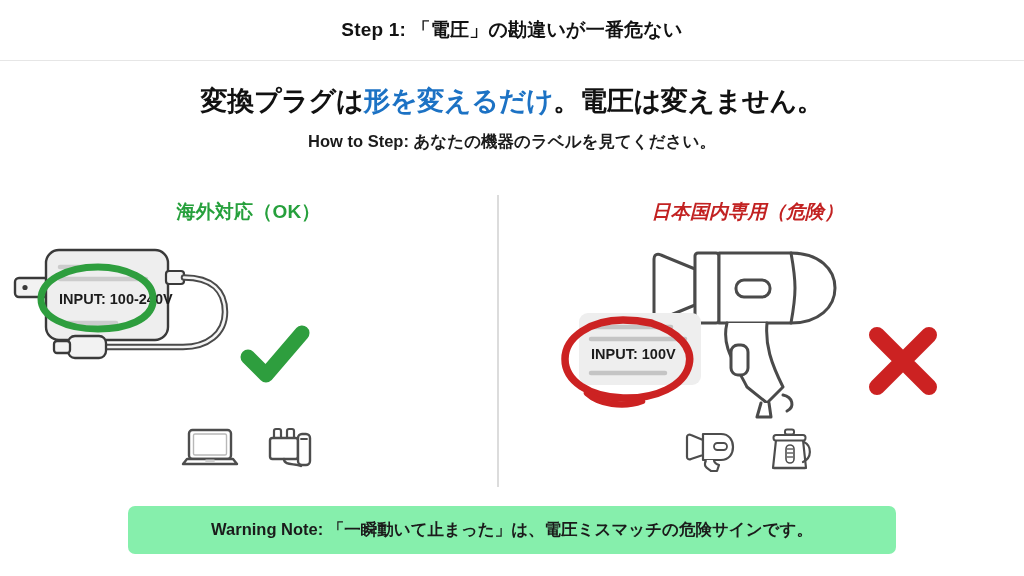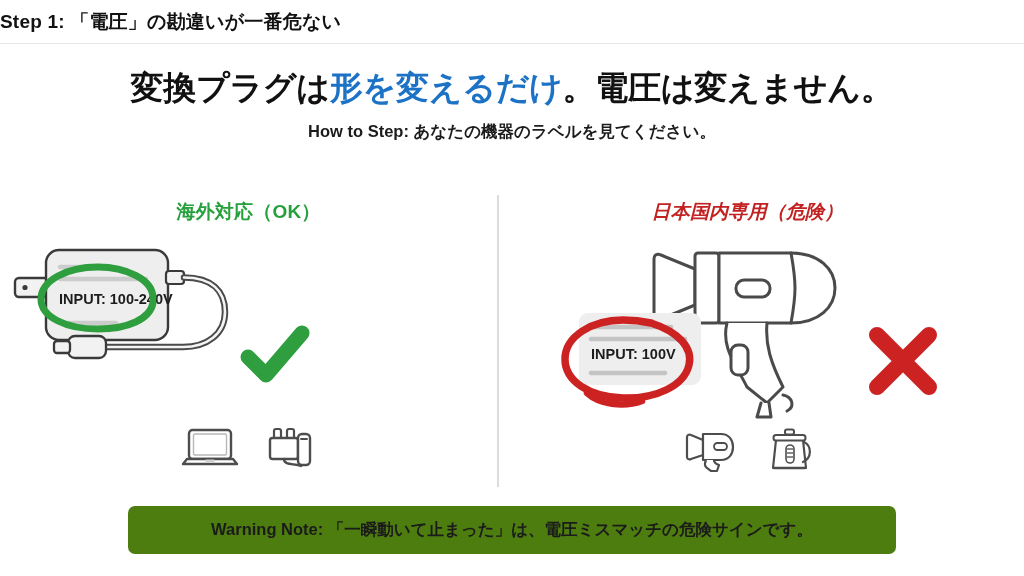--- a/index.html
+++ b/index.html
@@ -11,39 +11,39 @@
     width: 1024px;
     height: 576px;
     overflow: hidden;
     font-family: "Liberation Sans", "DejaVu Sans", sans-serif;
     color: #1a1a1a;
     position: relative;
   }
 
   
   .header {
-    height: 44px;
+    height: 61px;
     display: flex;
     align-items: center;
-    justify-content: flex-start;
+    justify-content: center;
     border-bottom: 1.5px solid #e6e6e6;
     box-sizing: border-box;
   }
   .header-title {
     font-size: 19px;
     font-weight: bold;
     letter-spacing: 0.2px;
     color: #121212;
   }
 
   
   .headline {
     text-align: center;
     margin-top: 25px;
-    font-size: 33px;
+    font-size: 27px;
     font-weight: bold;
     letter-spacing: -0.3px;
     color: #111111;
     line-height: 1.15;
     white-space: nowrap;
   }
   .headline .hl-accent { color: #1c72c4; }
 
   .subhead {
     text-align: center;
@@ -109,21 +109,21 @@
     gap: 26px;
   }
 
   
   .footer-note {
     position: absolute;
     left: 128px;
     top: 506px;
     width: 768px;
     height: 48px;
-    background: #4d7c0f;
+    background: #86efac;
     border-radius: 7px;
     display: flex;
     align-items: center;
     justify-content: center;
     box-sizing: border-box;
   }
   .footer-note-text {
     font-size: 16.5px;
     font-weight: bold;
     color: #1b1b1b;

